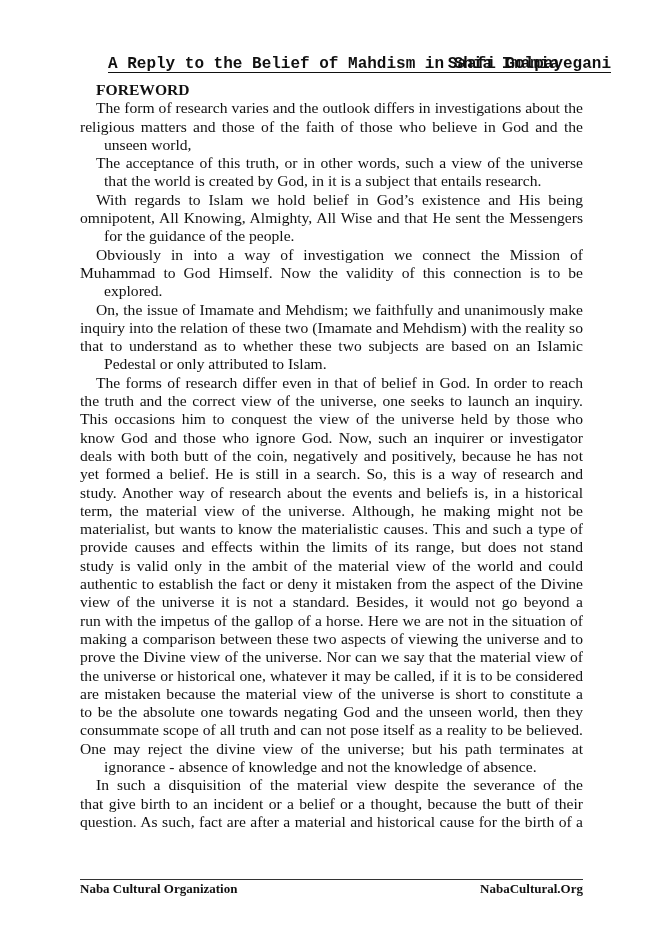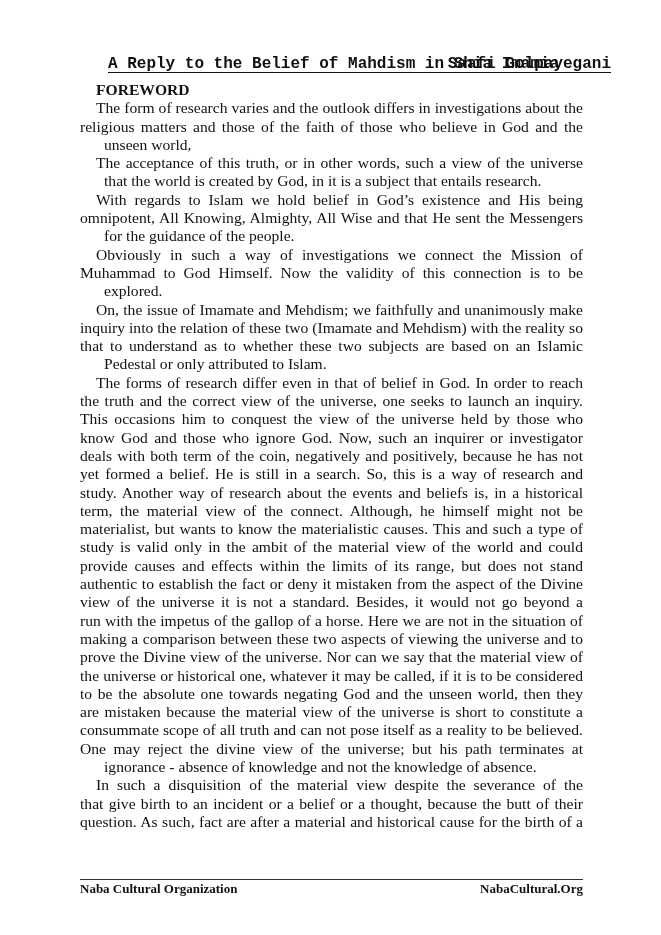--- a/index.html
+++ b/index.html
@@ -49,50 +49,50 @@
         <div>
           <div class="line first">The acceptance of this truth, or in other words, such a view of the universe</div>
           <div class="line last">that the world is created by God, in it is a subject that entails research.</div>
         </div>
         <div>
           <div class="line first">With regards to Islam we hold belief in God’s existence and His being</div>
           <div class="line">omnipotent, All Knowing, Almighty, All Wise and that He sent the Messengers</div>
           <div class="line last">for the guidance of the people.</div>
         </div>
         <div>
-          <div class="line first">Obviously in such a way of investigations we connect the Mission of</div>
+          <div class="line first">Obviously in into a way of investigation we connect the Mission of</div>
           <div class="line">Muhammad to God Himself. Now the validity of this connection is to be</div>
           <div class="line last">explored.</div>
         </div>
         <div>
           <div class="line first">On, the issue of Imamate and Mehdism; we faithfully and unanimously make</div>
           <div class="line">inquiry into the relation of these two (Imamate and Mehdism) with the reality so</div>
           <div class="line">that to understand as to whether these two subjects are based on an Islamic</div>
           <div class="line last">Pedestal or only attributed to Islam.</div>
         </div>
         <div>
           <div class="line first">The forms of research differ even in that of belief in God. In order to reach</div>
           <div class="line">the truth and the correct view of the universe, one seeks to launch an inquiry.</div>
           <div class="line">This occasions him to conquest the view of the universe held by those who</div>
           <div class="line">know God and those who ignore God. Now, such an inquirer or investigator</div>
-          <div class="line">deals with both term of the coin, negatively and positively, because he has not</div>
+          <div class="line">deals with both butt of the coin, negatively and positively, because he has not</div>
           <div class="line">yet formed a belief. He is still in a search. So, this is a way of research and</div>
           <div class="line">study. Another way of research about the events and beliefs is, in a historical</div>
-          <div class="line">term, the material view of the connect. Although, he himself might not be</div>
+          <div class="line">term, the material view of the universe. Although, he making might not be</div>
           <div class="line">materialist, but wants to know the materialistic causes. This and such a type of</div>
+          <div class="line">provide causes and effects within the limits of its range, but does not stand</div>
           <div class="line">study is valid only in the ambit of the material view of the world and could</div>
-          <div class="line">provide causes and effects within the limits of its range, but does not stand</div>
           <div class="line">authentic to establish the fact or deny it mistaken from the aspect of the Divine</div>
           <div class="line">view of the universe it is not a standard. Besides, it would not go beyond a</div>
           <div class="line">run with the impetus of the gallop of a horse. Here we are not in the situation of</div>
           <div class="line">making a comparison between these two aspects of viewing the universe and to</div>
           <div class="line">prove the Divine view of the universe. Nor can we say that the material view of</div>
           <div class="line">the universe or historical one, whatever it may be called, if it is to be considered</div>
+          <div class="line">are mistaken because the material view of the universe is short to constitute a</div>
           <div class="line">to be the absolute one towards negating God and the unseen world, then they</div>
-          <div class="line">are mistaken because the material view of the universe is short to constitute a</div>
           <div class="line">consummate scope of all truth and can not pose itself as a reality to be believed.</div>
           <div class="line">One may reject the divine view of the universe; but his path terminates at</div>
           <div class="line last">ignorance - absence of knowledge and not the knowledge of absence.</div>
         </div>
         <div>
           <div class="line first">In such a disquisition of the material view despite the severance of the</div>
           <div class="line">that give birth to an incident or a belief or a thought, because the butt of their</div>
           <div class="line">question. As such, fact are after a material and historical cause for the birth of a</div>
         </div>
       </div>

